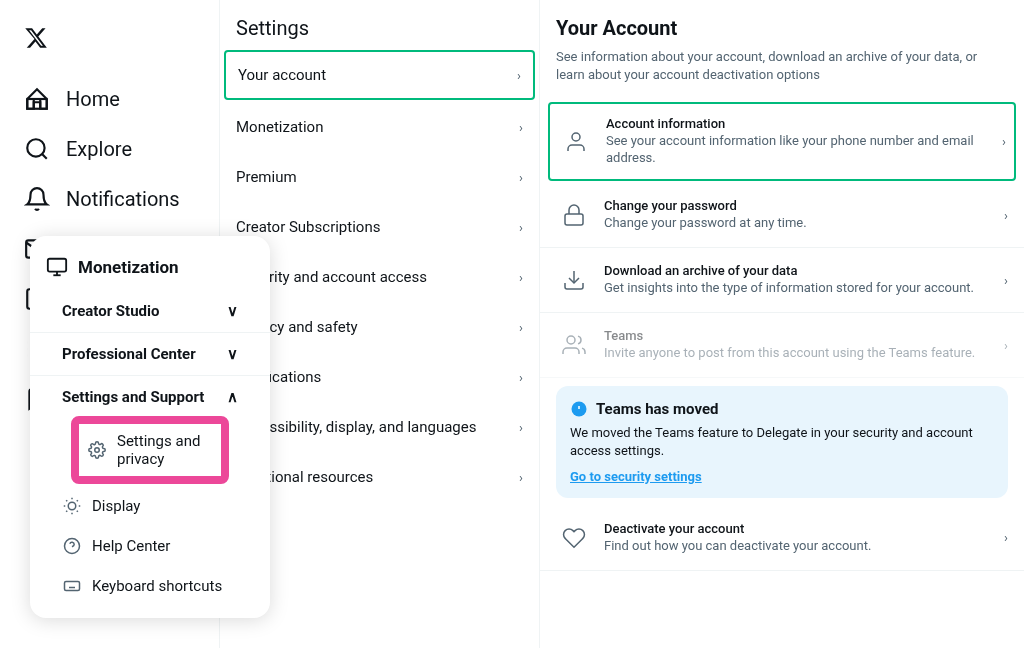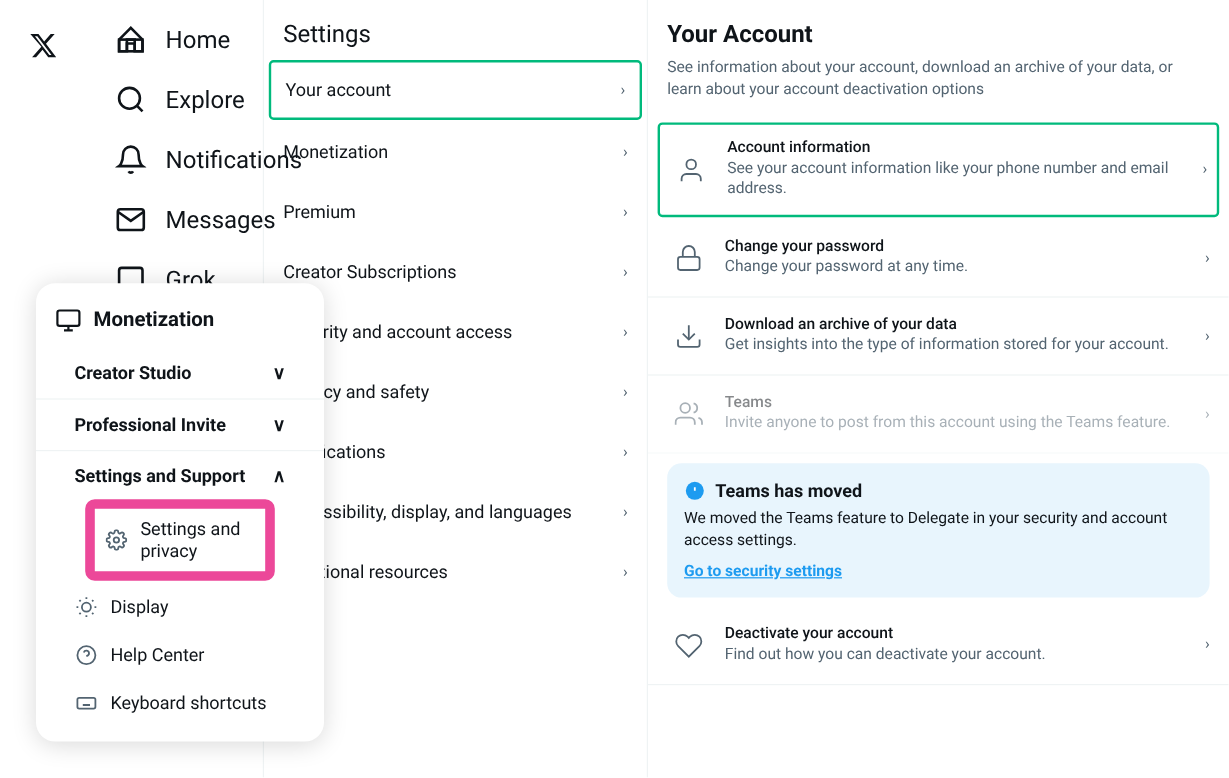--- a/index.html
+++ b/index.html
@@ -13,21 +13,21 @@
       width: 1024px;
       overflow: hidden;
     }
 
     
     .left-sidebar {
       width: 220px;
       min-width: 220px;
       border-right: 1px solid #eff3f4;
       display: flex;
-      flex-direction: row;
+      flex-direction: column;
       padding: 8px 0;
       position: relative;
     }
     .logo-area {
       padding: 10px 16px 16px 16px;
     }
     .logo-x {
       width: 40px;
       height: 40px;
       display: flex;
@@ -355,21 +355,21 @@
 
     <div class="mono-section">
       <div class="mono-section-title">
         <span>Creator Studio</span>
         <span>∨</span>
       </div>
     </div>
 
     <div class="mono-section">
       <div class="mono-section-title">
-        <span>Professional Invite</span>
+        <span>Professional Center</span>
         <span>∨</span>
       </div>
     </div>
 
     <div class="mono-section">
       <div class="mono-section-title">
         <span>Settings and Support</span>
         <span>∧</span>
       </div>
       <div class="mono-item active-green">

